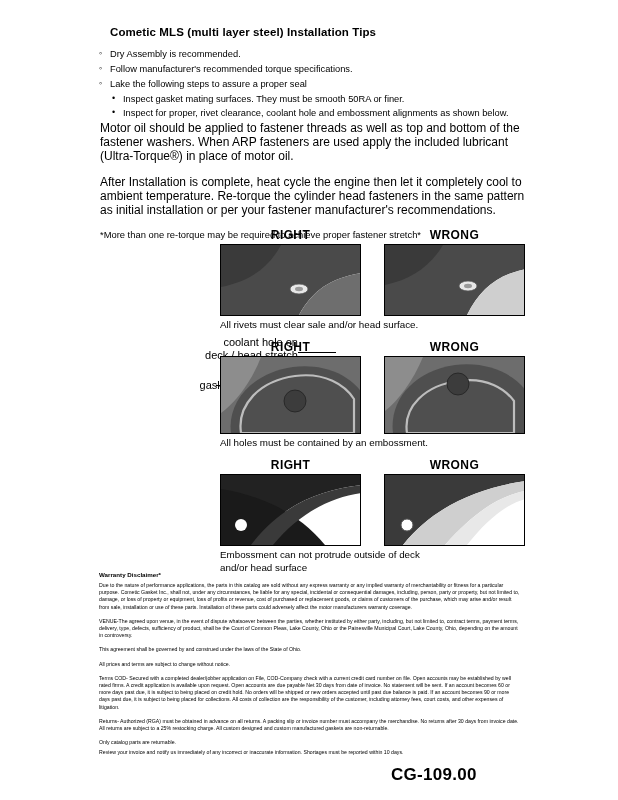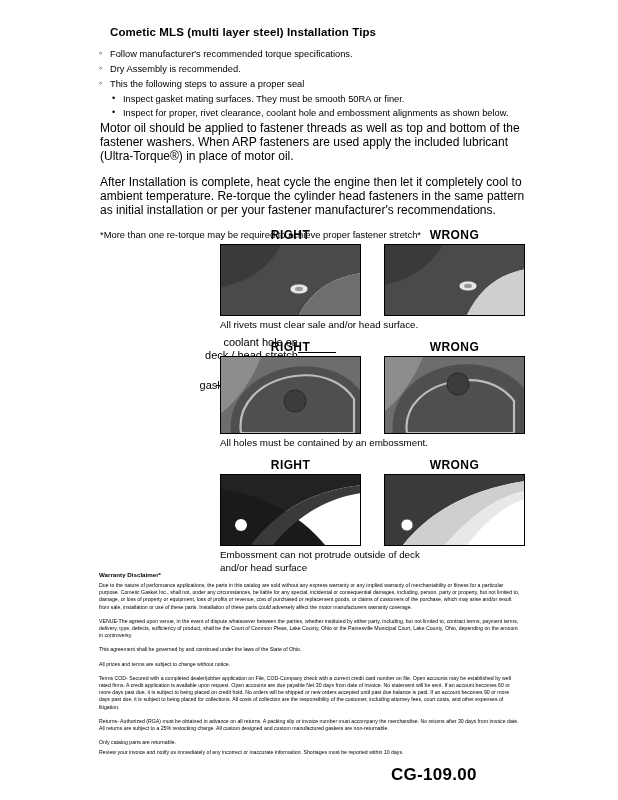--- a/index.html
+++ b/index.html
@@ -178,24 +178,24 @@
 </style>
 </head>
 <body>
 
 <div class="page">
 
   <div class="content">
     <h1 class="title">Cometic MLS (multi layer steel) Installation Tips</h1>
 
     <ul class="bullets">
+      <li>Dry Assembly is recommended.</li>
       <li>Follow manufacturer's recommended torque specifications.</li>
-      <li>Dry Assembly is recommended.</li>
       <li>
-        <span>This the following steps to assure a proper seal</span>
+        <span>Lake the following steps to assure a proper seal</span>
         <ul class="subbullets">
           <li>Inspect gasket mating surfaces.  They must be smooth 50RA or finer.</li>
           <li>Inspect for proper, rivet clearance, coolant hole and embossment alignments as shown below.</li>
         </ul>
       </li>
     </ul>
 
     <p class="para">Motor oil should be applied to fastener threads as well as top and bottom of the fastener washers. When ARP fasteners are used apply the included lubricant (Ultra-Torque®) in place of motor oil.</p>
     <p class="para">After Installation is complete, heat cycle the engine then let it completely cool to ambient temperature. Re-torque the cylinder head fasteners in the same pattern as initial installation or per your fastener manufacturer's recommendations.</p>
     <p class="note">*More than one re-torque may be required to achieve proper fastener stretch*</p>

